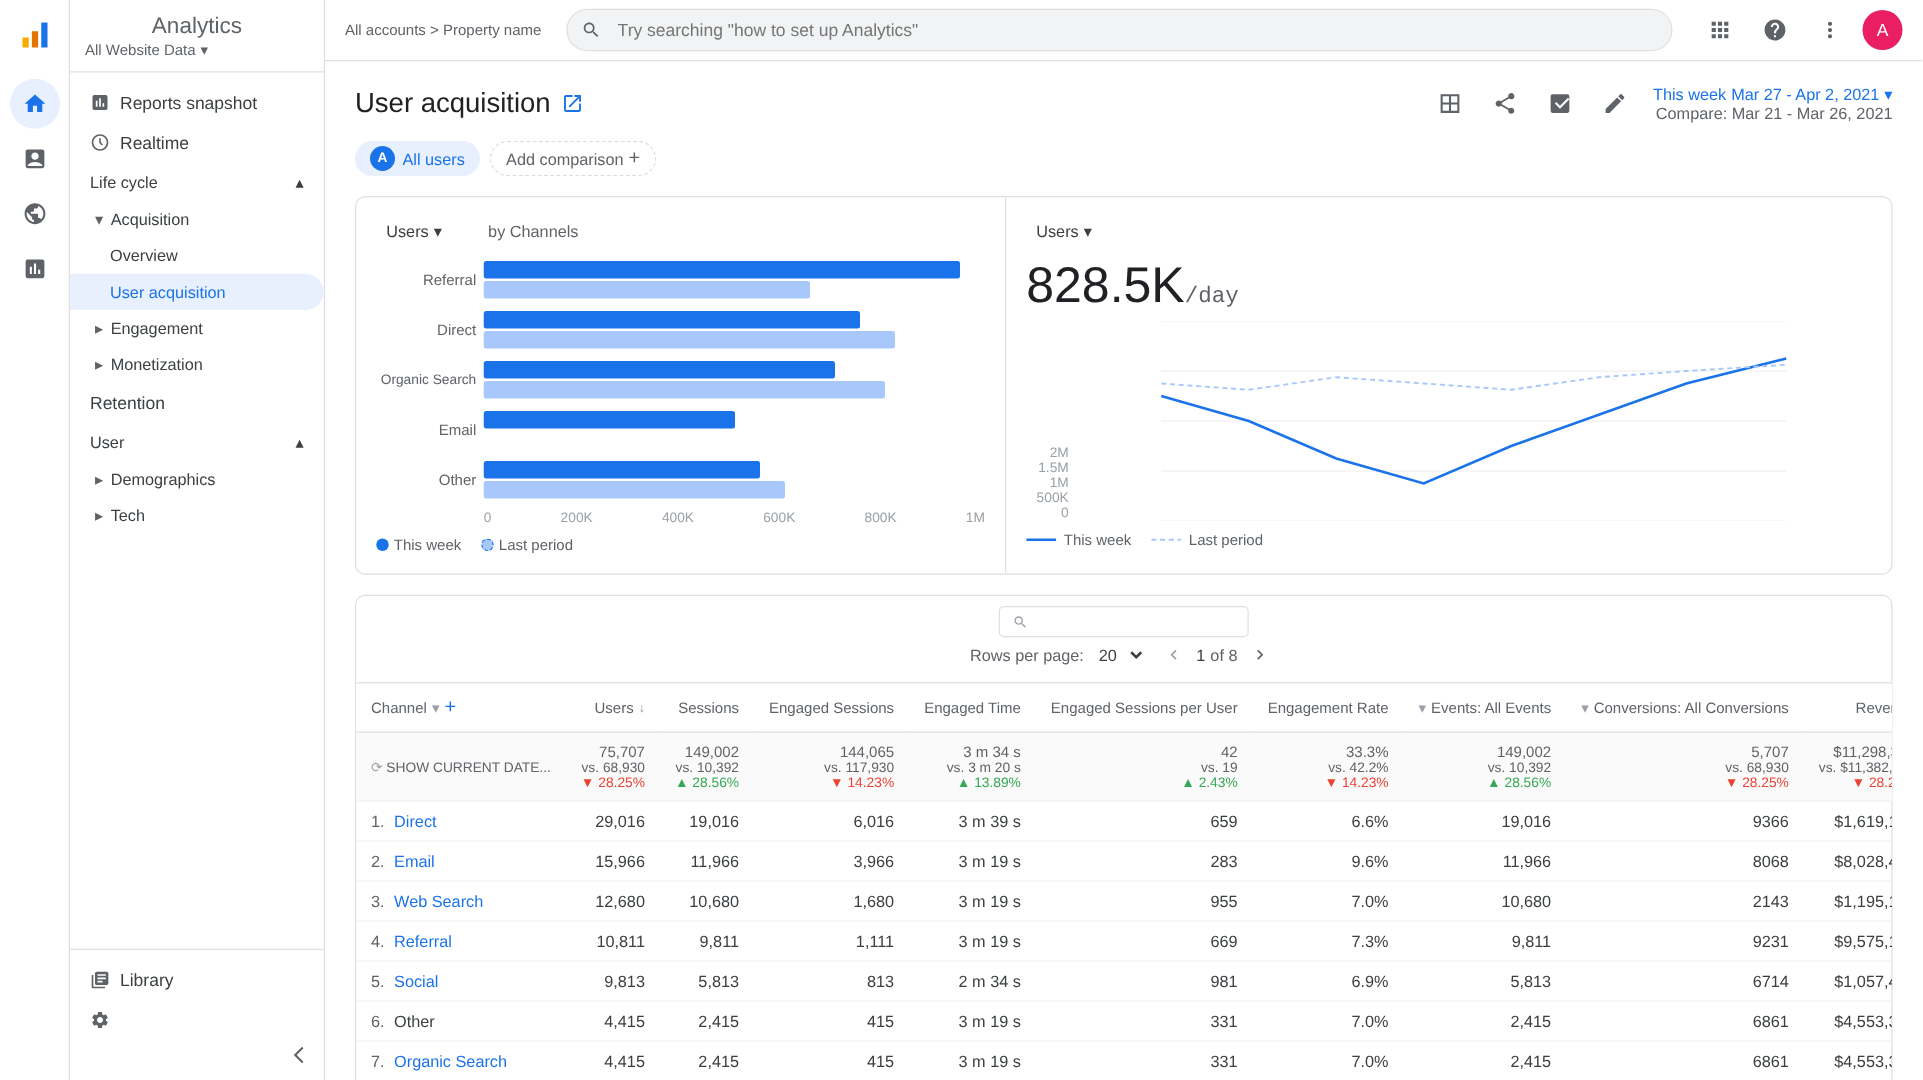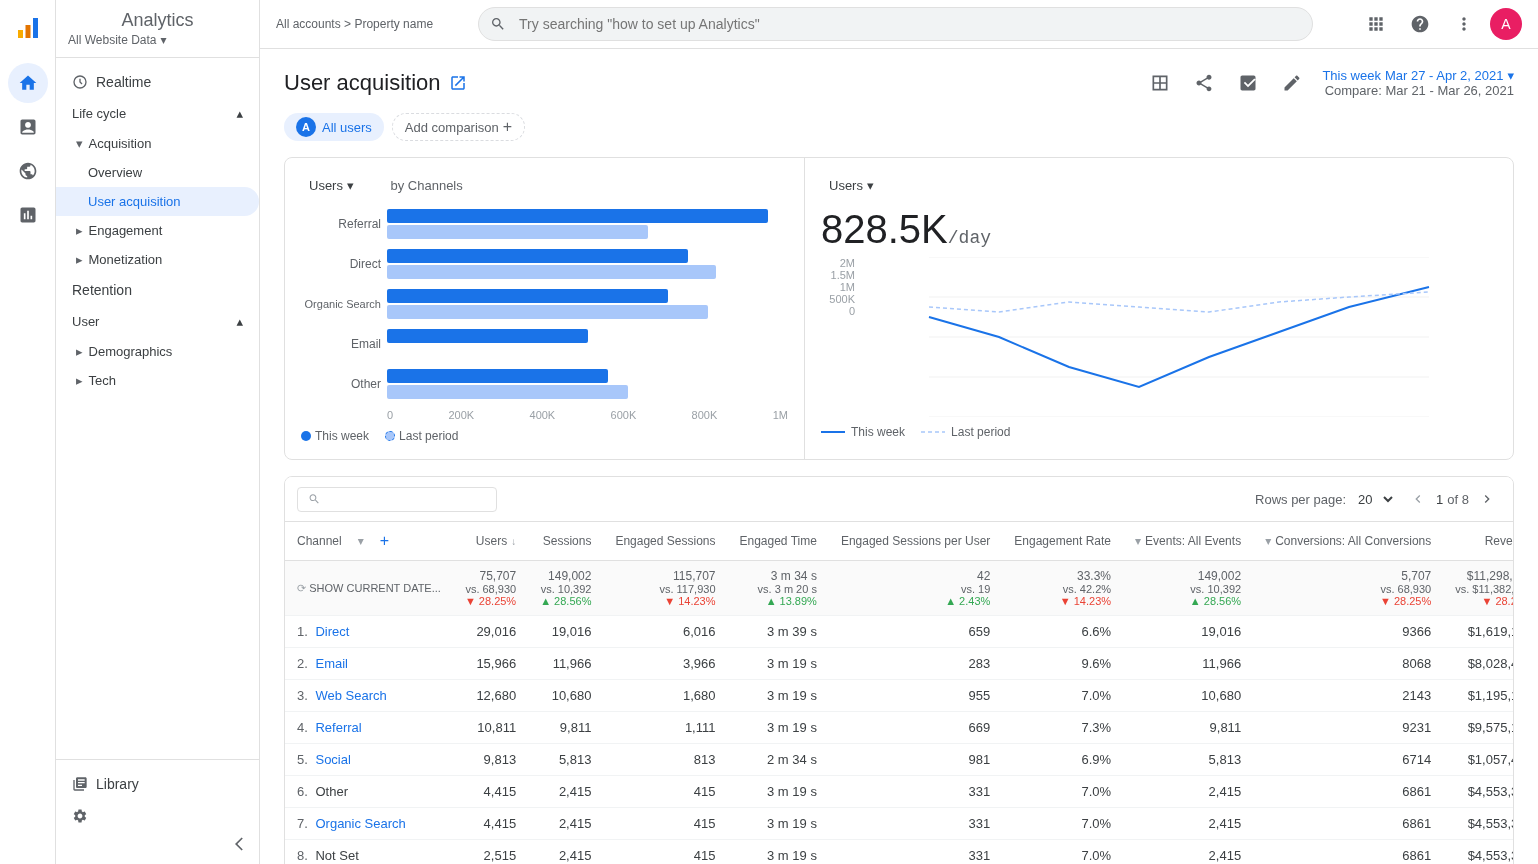--- a/index.html
+++ b/index.html
@@ -12,21 +12,21 @@
     .sidebar-nav { flex: 1; overflow-y: auto; padding: 8px 0; }
     .nav-item { display: flex; align-items: center; padding: 8px 16px; cursor: pointer; color: #3c4043; font-size: 14px; gap: 8px; }
     .nav-section-title { padding: 8px 16px; font-size: 13px; font-weight: 500; color: #3c4043; display: flex; align-items: center; justify-content: space-between; cursor: pointer; }
     .nav-sub-item { padding: 7px 16px 7px 32px; font-size: 13px; cursor: pointer; color: #3c4043; display: flex; align-items: center; gap: 8px; }
     .nav-sub-item.active { background: #e8f0fe; color: #1a73e8; border-radius: 0 20px 20px 0; font-weight: 500; }
     .nav-parent-item { padding: 7px 16px 7px 20px; font-size: 13px; cursor: pointer; color: #3c4043; display: flex; align-items: center; gap: 6px; }
 
     .sidebar-bottom { padding: 8px 0; border-top: 1px solid #e0e0e0; }
 
     
-    .top-bar { display: flex; align-items: center; padding: 6px 16px; border-bottom: 1px solid #e0e0e0; gap: 29px; background: #fff; }
+    .top-bar { display: flex; align-items: center; padding: 6px 16px; border-bottom: 1px solid #e0e0e0; gap: 4px; background: #fff; }
     .breadcrumb { font-size: 12px; color: #5f6368; display: flex; align-items: center; gap: 4px; }
     .search-bar { flex: 1; margin: 0 16px; }
     .search-input { width: 100%; padding: 8px 16px 8px 40px; border: 1px solid #e0e0e0; border-radius: 24px; font-size: 14px; color: #5f6368; background: #f1f3f4; outline: none; }
     .top-bar-right { display: flex; align-items: center; gap: 8px; }
     .icon-btn { width: 36px; height: 36px; border-radius: 50%; display: flex; align-items: center; justify-content: center; cursor: pointer; color: #5f6368; }
     .avatar { width: 32px; height: 32px; border-radius: 50%; background: #e91e63; display: flex; align-items: center; justify-content: center; color: white; font-size: 14px; font-weight: 500; cursor: pointer; }
 
     
     .main { flex: 1; display: flex; flex-direction: column; overflow: hidden; }
     .content-area { flex: 1; overflow-y: auto; padding: 16px 24px; }
@@ -61,21 +61,21 @@
     .bar.previous { background: #a8c7fa; }
     .x-axis { display: flex; justify-content: space-between; padding-left: 86px; font-size: 11px; color: #9aa0a6; margin-top: 4px; }
     .chart-legend { display: flex; gap: 16px; margin-top: 8px; font-size: 12px; color: #5f6368; }
     .legend-item { display: flex; align-items: center; gap: 4px; }
     .legend-dot { width: 10px; height: 10px; border-radius: 50%; }
     .legend-dot.current { background: #1a73e8; }
     .legend-dot.previous { background: #a8c7fa; border: 1px dashed #1a73e8; }
 
     
     .data-table-wrapper { border: 1px solid #e0e0e0; border-radius: 8px; overflow: hidden; margin-top: 16px; }
-    .table-toolbar { display: flex; align-items: center; justify-content: space-between; padding: 8px 12px; border-bottom: 1px solid #e0e0e0; background: #fff; }
+    .table-toolbar { display: flex; align-items: center; justify-content: space-between; padding: 8px 12px; border-bottom: 1px solid #e0e0e0; background: #fff; flex-direction: column; }
     .table-search { display: flex; align-items: center; gap: 6px; padding: 4px 10px; border: 1px solid #e0e0e0; border-radius: 4px; width: 200px; }
     .table-search input { border: none; outline: none; font-size: 13px; color: #3c4043; width: 100%; background: transparent; }
     .pagination { display: flex; align-items: center; gap: 8px; font-size: 13px; color: #5f6368; }
     .pagination select { border: none; font-size: 13px; color: #3c4043; cursor: pointer; background: transparent; }
     .page-nav { display: flex; align-items: center; gap: 4px; }
     .page-nav-btn { width: 28px; height: 28px; display: flex; align-items: center; justify-content: center; border-radius: 50%; cursor: pointer; color: #5f6368; }
     .page-num { font-size: 13px; color: #3c4043; }
 
     table { width: 100%; border-collapse: collapse; font-size: 13px; }
     th { padding: 10px 12px; text-align: right; font-size: 12px; font-weight: 500; color: #5f6368; border-bottom: 1px solid #e0e0e0; white-space: nowrap; background: #fff; }
@@ -133,20 +133,26 @@
       <div style="font-size:18px; font-weight:400; color:#5f6368;">Analytics</div>
       <div style="font-size:12px; color:#5f6368; display:flex; align-items:center; gap:4px; margin-top:2px;">
         <span>All Website Data</span>
         <span>▾</span>
       </div>
     </div>
 
     <div class="sidebar-nav">
       <div class="nav-item">
         <svg width="16" height="16" viewBox="0 0 24 24" fill="#5f6368">
+            <path d="M19 3H5c-1.1 0-2 .9-2 2v14c0 1.1.9 2 2 2h14c1.1 0 2-.9 2-2V5c0-1.1-.9-2-2-2zM9 17H7v-7h2v7zm4 0h-2V7h2v10zm4 0h-2v-4h2v4z"></path>
+          </svg>
+        <span>Reports snapshot</span>
+      </div>
+      <div class="nav-item">
+        <svg width="16" height="16" viewBox="0 0 24 24" fill="#5f6368">
             <circle cx="12" cy="12" r="9" fill="none" stroke="#5f6368" stroke-width="2"></circle>
             <path d="M12 7v5l3 3" stroke="#5f6368" stroke-width="2" fill="none"></path>
           </svg>
         <span>Realtime</span>
       </div>
 
       <div class="nav-section-title">
         <span>Life cycle</span>
         <span>▴</span>
       </div>
@@ -382,21 +388,21 @@
             <div class="chart-title-btn">
               <span>Users</span>
               <span>▾</span>
             </div>
           </div>
           <div style="font-size:40px; font-weight:300; color:#202124; line-height:1;">
             <span>828.5K</span><span style="font-size:18px; color:#5f6368;font-family:Liberation Mono, monospace;">/day</span>
           </div>
 
           <div style="position:relative; margin-top:8px;">
-            <div style="display:flex; gap:0; align-items:flex-start;">
+            <div style="display:flex; gap:0; align-items:flex-end;">
 
               <div style="display:flex; flex-direction:column; justify-content:space-between; font-size:11px; color:#9aa0a6; width:40px; text-align:right; padding-right:6px;">
                 <span>2M</span>
                 <span>1.5M</span>
                 <span>1M</span>
                 <span>500K</span>
                 <span>0</span>
               </div>
 
               <svg viewBox="0 0 500 160" style="flex:1; height:160px;" xmlns="http://www.w3.org/2000/svg">
@@ -463,21 +469,21 @@
               </div>
             </div>
           </div>
         </div>
 
         <div style="overflow-x:auto;">
           <table>
             <thead>
               <tr>
                 <th>
-                  <div style="display:flex; align-items:center; gap:16px;">
+                  <div style="display:flex; align-items:center; gap:4px;">
                     <span>Channel</span>
                     <span style="color:#9aa0a6;">▾</span>
                     <span style="color:#1a73e8; font-size:16px; cursor:pointer;">+</span>
                   </div>
                 </th>
                 <th>
                   <div class="col-header-with-icon">
                     <span>Users</span>
                     <span class="sort-icon">↓</span>
                   </div>
@@ -513,21 +519,21 @@
                   <div>75,707</div>
                   <div style="font-size:11px; color:#5f6368;">vs. 68,930</div>
                   <div class="pct-change pct-down">▼ 28.25%</div>
                 </td>
                 <td>
                   <div>149,002</div>
                   <div style="font-size:11px; color:#5f6368;">vs. 10,392</div>
                   <div class="pct-change pct-up">▲ 28.56%</div>
                 </td>
                 <td>
-                  <div>115,707</div>
+                  <div>144,065</div>
                   <div style="font-size:11px; color:#5f6368;">vs. 117,930</div>
                   <div class="pct-change pct-down">▼ 14.23%</div>
                 </td>
                 <td>
                   <div>3 m 34 s</div>
                   <div style="font-size:11px; color:#5f6368;">vs. 3 m 20 s</div>
                   <div class="pct-change pct-up">▲ 13.89%</div>
                 </td>
                 <td>
                   <div>42</div>

